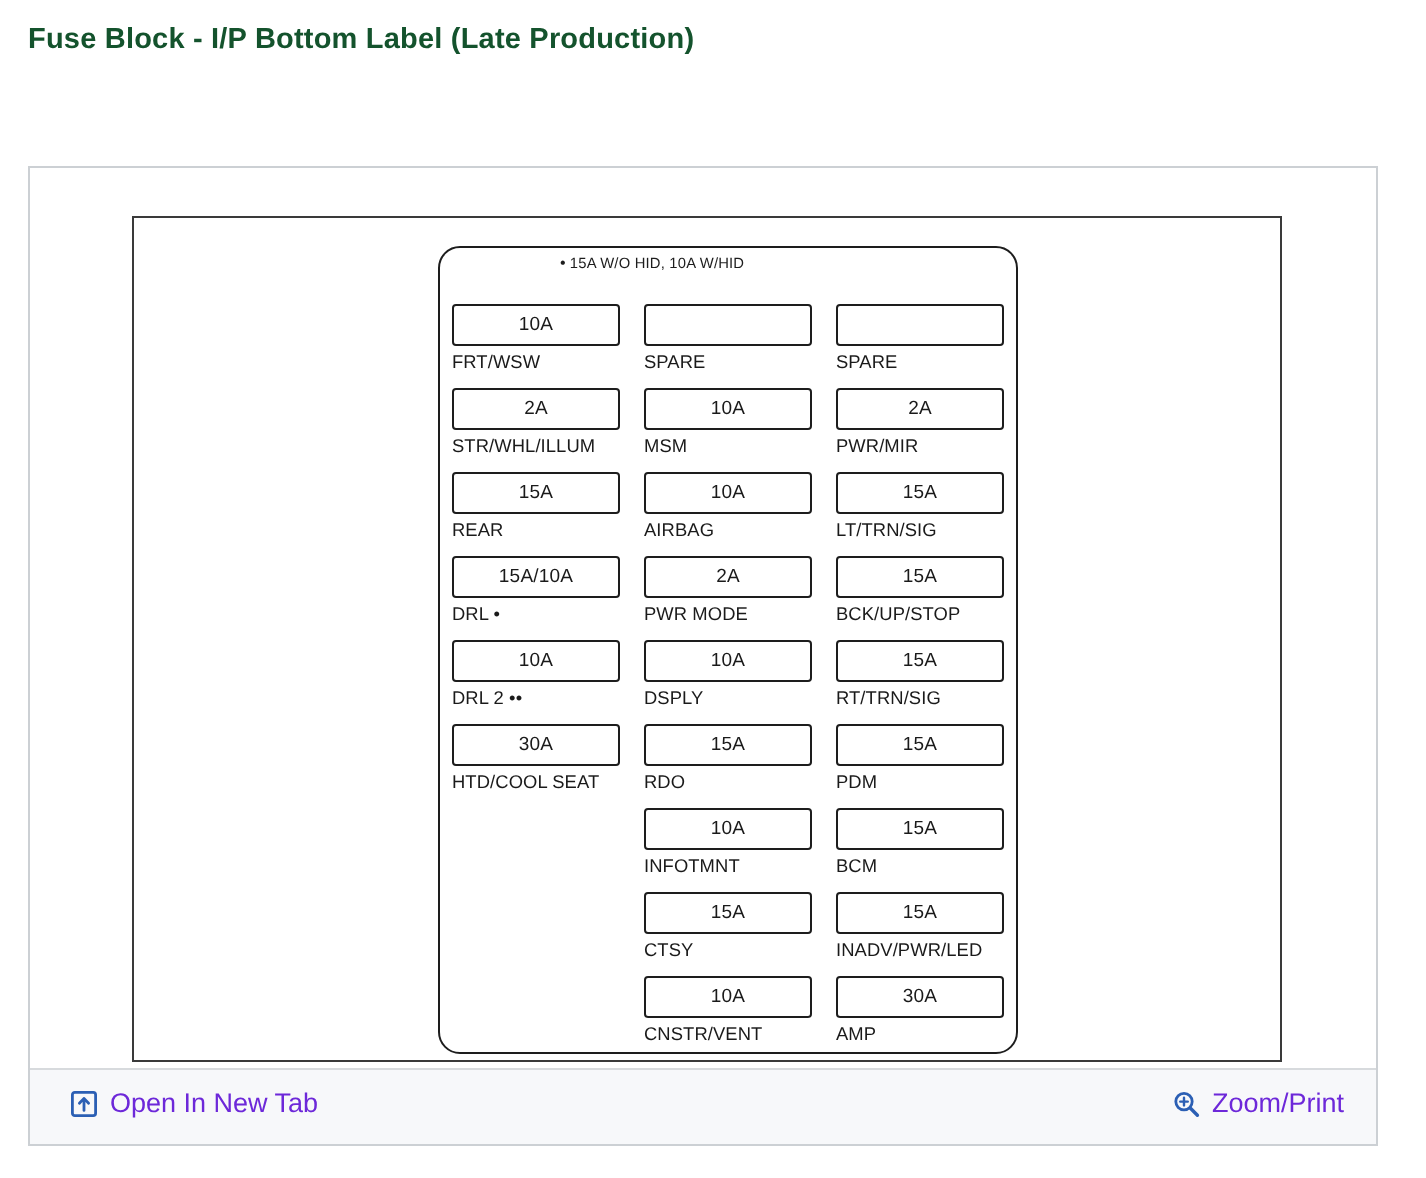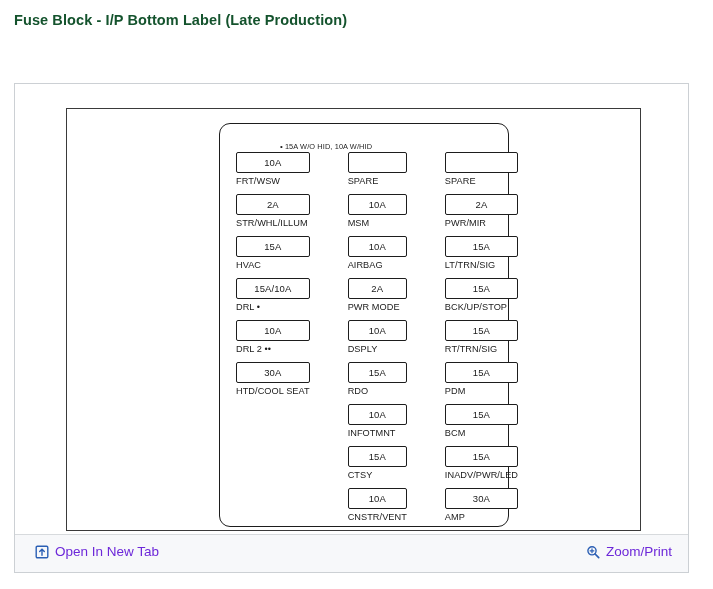--- a/index.html
+++ b/index.html
@@ -61,21 +61,21 @@
     border: 1.6px solid #1d1d1d;
     border-radius: 11px;
     box-sizing: border-box;
     background: #ffffff;
   }
 
   
   .legend {
     position: absolute;
     left: 60px;
-    top: 18px;
+    top: 3px;
     width: 215px;
   }
   .legend-line {
     font-size: 7.4px;
     color: #1d1d1d;
     line-height: 10.5px;
     white-space: nowrap;
     letter-spacing: 0.1px;
   }
   .legend-line .bullet {
@@ -92,21 +92,20 @@
     top: 28px;
     width: 100%;
     display: flex;
     justify-content: center;
     gap: 12px;
   }
   .fuse-column {
     width: 84px;
     display: flex;
     flex-direction: column;
-    margin-left: 26px;
   }
   .fuse-cell {
     height: 42px;
     position: relative;
   }
   .fuse-box {
     height: 21px;
     border: 1.4px solid #1d1d1d;
     border-radius: 2px;
     box-sizing: border-box;
@@ -190,21 +189,21 @@
             <div class="fuse-cell">
               <div class="fuse-box">
                 <span class="fuse-amp">2A</span>
               </div>
               <div class="fuse-label">STR/WHL/ILLUM</div>
             </div>
             <div class="fuse-cell">
               <div class="fuse-box">
                 <span class="fuse-amp">15A</span>
               </div>
-              <div class="fuse-label">HVAC</div>
+              <div class="fuse-label">REAR</div>
             </div>
             <div class="fuse-cell">
               <div class="fuse-box">
                 <span class="fuse-amp">15A/10A</span>
               </div>
               <div class="fuse-label">DRL •</div>
             </div>
             <div class="fuse-cell">
               <div class="fuse-box">
                 <span class="fuse-amp">10A</span>

